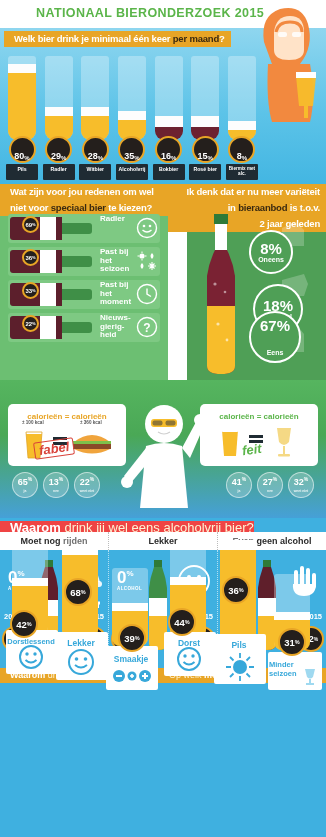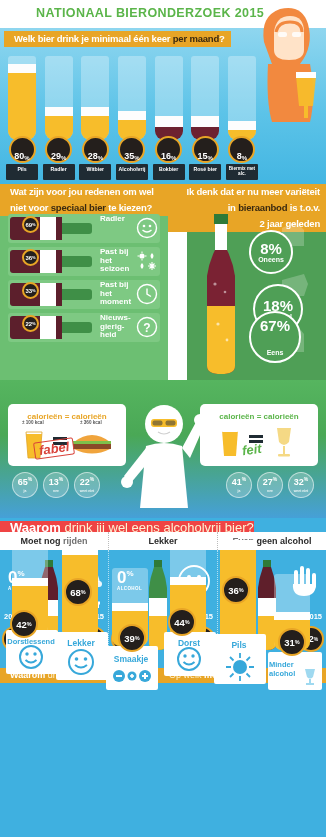--- a/index.html
+++ b/index.html
@@ -830,21 +830,21 @@
       <div class="r5" style="left:268px;">
         <div class="r5glass" style="height:76px;bottom:40px">
             <div class="r5fill" style="height:40%"></div>
             <div class="r5foam" style="bottom:40%"></div>
           </div>
         <div class="r5card" style="left:0;bottom:0px;width:54px;height:38px;"></div>
         <div class="r5badge" style="left:10px;bottom:34px;">
             <span>31</span>
             <sup>%</sup>
           </div>
-        <div class="r5lbl" style="left:-3px;bottom:12px;width:40px;font-size:7.5px;text-align:left;padding-left:4px">Minder alcohol</div>
+        <div class="r5lbl" style="left:-3px;bottom:12px;width:40px;font-size:7.5px;text-align:left;padding-left:4px">Minder seizoen</div>
         <svg class="ricon5" style="right:-2px;bottom:4px;width:16px;height:20px" viewBox="0 0 16 20">
           <path d="M3 3 L13 3 L11 11 Q8 14 5 11 Z" fill="#9fd9f0"></path>
           <rect x="7" y="13" width="2" height="5" fill="#9fd9f0"></rect>
             <rect x="4" y="17" width="8" height="2" fill="#9fd9f0"></rect>
         </svg>
       </div>
 
     </div>
   </div>
 

